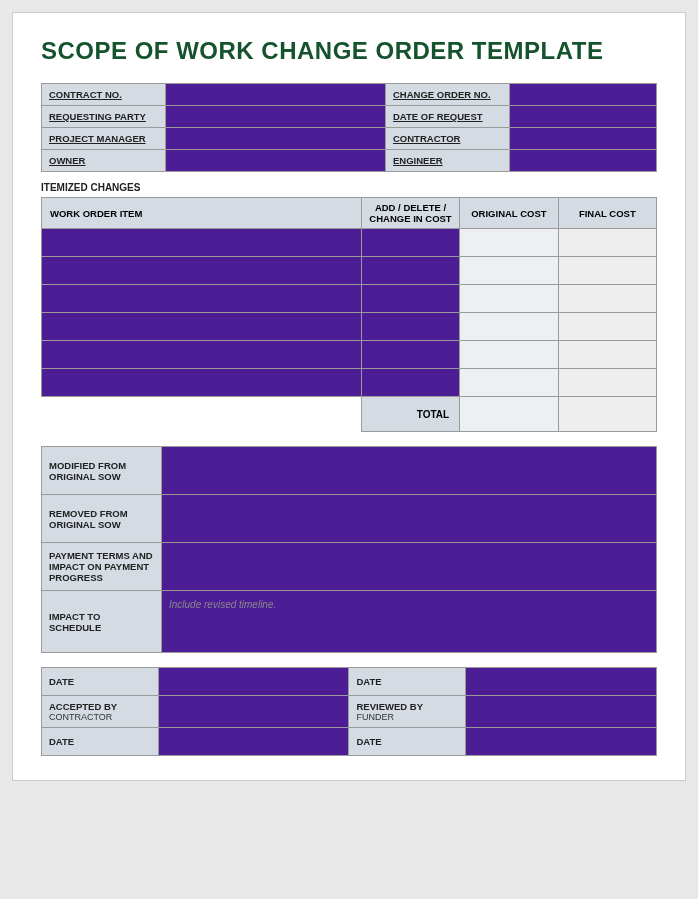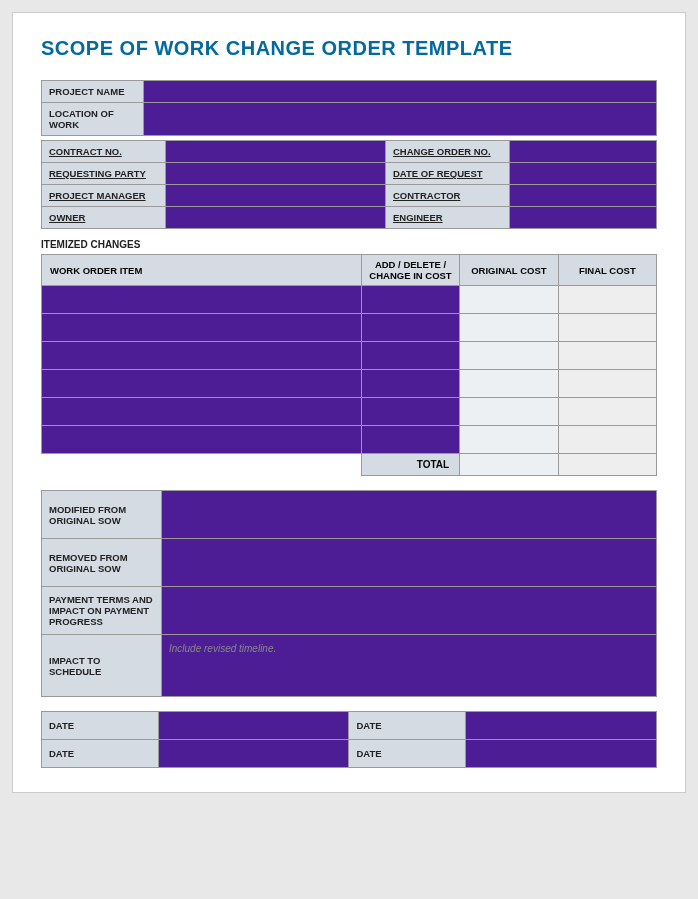--- a/index.html
+++ b/index.html
@@ -10,25 +10,25 @@
     font-size: 11px;
   }
   .page {
     width: 674px;
     background: #fff;
     border: 1px solid #ccc;
     padding: 24px 28px;
     margin: 0 auto;
   }
   h1 {
-    font-size: 20px;
-    font-weight: bold;
-    color: #0369a1;
+    font-size: 24px;
+    font-weight: bold;
+    color: #14532d;
     letter-spacing: 0.5px;
-    margin-bottom: 20px;
+    margin-bottom: 14px;
   }
   table {
     width: 100%;
     border-collapse: collapse;
   }
   td, th {
     border: 1px solid #9a9a9a;
     padding: 5px 7px;
     vertical-align: middle;
     font-size: 10px;
@@ -56,21 +56,21 @@
   .item-row td { height: 28px; }
   .cost1 { background: #edf0f3; }
   .cost2 { background: #eeeeee; }
   .total-label {
     background: #d4dbe3;
     font-weight: bold;
     text-align: right;
     padding-right: 10px;
     font-size: 10px;
   }
-  .total-row td { height: 22px; }
+  .total-row td { height: 35px; }
   .details-table td.lbl { width: 120px; vertical-align: middle; }
   .details-row td { height: 48px; }
   .schedule-row td { height: 62px; }
   .placeholder {
     font-style: italic;
     color: #888;
     font-size: 10px;
     display: block;
     padding-top: 2px;
   }
@@ -96,32 +96,20 @@
   .val { background: #4c1d95; }
   .val-top { vertical-align: top; padding-top: 6px; }
 </style>
 </head>
 <body>
 
 <div class="page">
 
   <h1>SCOPE OF WORK CHANGE ORDER TEMPLATE</h1>
 
-  <table>
-    <tbody>
-        <tr>
-      <td class="lbl proj-lbl">PROJECT NAME</td>
-      <td class="val" colspan="3"></td>
-    </tr>
-    <tr>
-      <td class="lbl proj-lbl">LOCATION OF WORK</td>
-      <td class="val" colspan="3"></td>
-    </tr>
-  </tbody>
-    </table>
 
   <div class="gap-sm"></div>
 
   <table>
     <tbody>
         <tr>
       <td class="lbl half-lbl">CONTRACT NO.</td>
       <td class="val half-val"></td>
       <td class="lbl half-lbl">CHANGE ORDER NO.</td>
       <td class="val"></td>
@@ -243,20 +231,32 @@
         <col style="width:31%">
     </colgroup>
     <tbody>
     <tr class="sig-row">
       <td class="sig-lbl">DATE</td>
       <td class="val"></td>
       <td class="sig-lbl">DATE</td>
       <td class="val"></td>
     </tr>
     <tr class="sig-row">
+      <td class="sig-lbl">
+        <span>ACCEPTED BY</span>
+        <span class="sig-sub">CONTRACTOR</span>
+      </td>
+      <td class="val"></td>
+      <td class="sig-lbl">
+        <span>REVIEWED BY</span>
+        <span class="sig-sub">FUNDER</span>
+      </td>
+      <td class="val"></td>
+    </tr>
+    <tr class="sig-row">
       <td class="sig-lbl">DATE</td>
       <td class="val"></td>
       <td class="sig-lbl">DATE</td>
       <td class="val"></td>
     </tr>
   </tbody>
     </table>
 
 </div>
 

